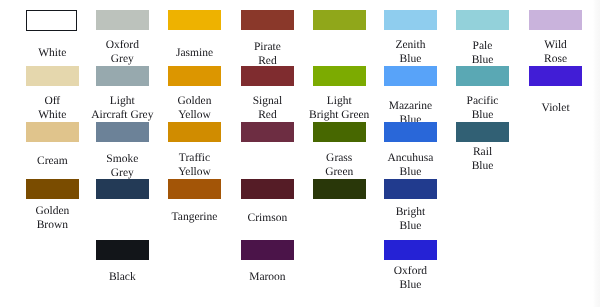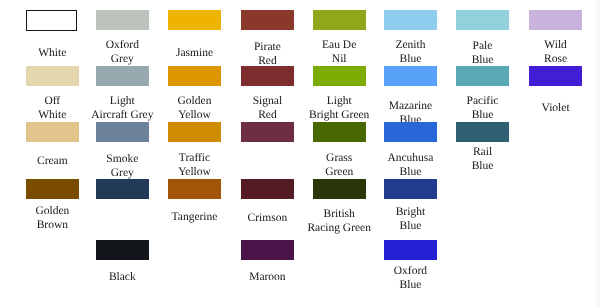--- a/index.html
+++ b/index.html
@@ -55,22 +55,20 @@
     <div class="label" style="left: -7.7px; top: 45.7px;">White</div>
     <div class="swatch" style="left: 95.9px; top: 10px; background: rgb(188, 194, 188);"></div>
     <div class="label" style="left: 62.3px; top: 38.2px;">Oxford
 Grey</div>
     <div class="swatch" style="left: 168.1px; top: 10px; background: rgb(238, 178, 0);"></div>
     <div class="label" style="left: 134.5px; top: 45.7px;">Jasmine</div>
     <div class="swatch" style="left: 241px; top: 10px; background: rgb(138, 56, 42);"></div>
     <div class="label" style="left: 207.4px; top: 40px;">Pirate
 Red</div>
     <div class="swatch" style="left: 312.8px; top: 10px; background: rgb(144, 167, 26);"></div>
-    <div class="label" style="left: 279.2px; top: 38.4px;">Eau De
-Nil</div>
     <div class="swatch" style="left: 384px; top: 10px; background: rgb(143, 205, 238);"></div>
     <div class="label" style="left: 350.4px; top: 38.4px;">Zenith
 Blue</div>
     <div class="swatch" style="left: 456.1px; top: 10px; background: rgb(147, 209, 218);"></div>
     <div class="label" style="left: 422.5px; top: 38.5px;">Pale
 Blue</div>
     <div class="swatch" style="left: 529.2px; top: 10px; background: rgb(201, 179, 220);"></div>
     <div class="label" style="left: 495.6px; top: 38.4px;">Wild
 Rose</div>
     <div class="swatch" style="left: 25.9px; top: 66px; background: rgb(229, 215, 173);"></div>
@@ -116,22 +114,20 @@
 Blue</div>
     <div class="swatch" style="left: 25.9px; top: 178.7px; background: rgb(122, 76, 0);"></div>
     <div class="label" style="left: -7.7px; top: 204.2px;">Golden
 Brown</div>
     <div class="swatch" style="left: 95.9px; top: 178.7px; background: rgb(35, 58, 86);"></div>
     <div class="swatch" style="left: 168.1px; top: 178.7px; background: rgb(163, 85, 7);"></div>
     <div class="label" style="left: 134.5px; top: 210.4px;">Tangerine</div>
     <div class="swatch" style="left: 241px; top: 178.7px; background: rgb(85, 28, 38);"></div>
     <div class="label" style="left: 207.4px; top: 210.7px;">Crimson</div>
     <div class="swatch" style="left: 312.8px; top: 178.7px; background: rgb(41, 55, 9);"></div>
-    <div class="label" style="left: 279.2px; top: 206.8px;">British
-Racing Green</div>
     <div class="swatch" style="left: 384px; top: 178.7px; background: rgb(33, 59, 142);"></div>
     <div class="label" style="left: 350.4px; top: 204.7px;">Bright
 Blue</div>
     <div class="swatch" style="left: 95.9px; top: 239.7px; background: rgb(18, 21, 25);"></div>
     <div class="label" style="left: 62.3px; top: 270.1px;">Black</div>
     <div class="swatch" style="left: 241px; top: 239.7px; background: rgb(75, 20, 73);"></div>
     <div class="label" style="left: 207.4px; top: 270.1px;">Maroon</div>
     <div class="swatch" style="left: 384px; top: 239.7px; background: rgb(37, 34, 213);"></div>
     <div class="label" style="left: 350.4px; top: 264.4px;">Oxford
 Blue</div>

